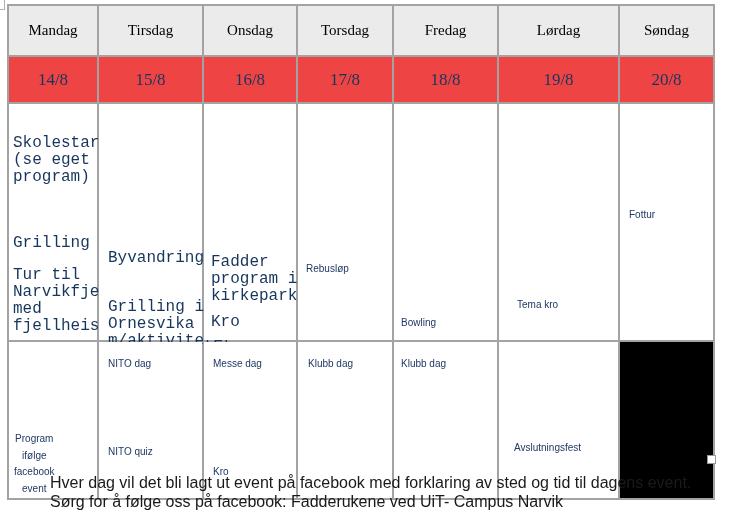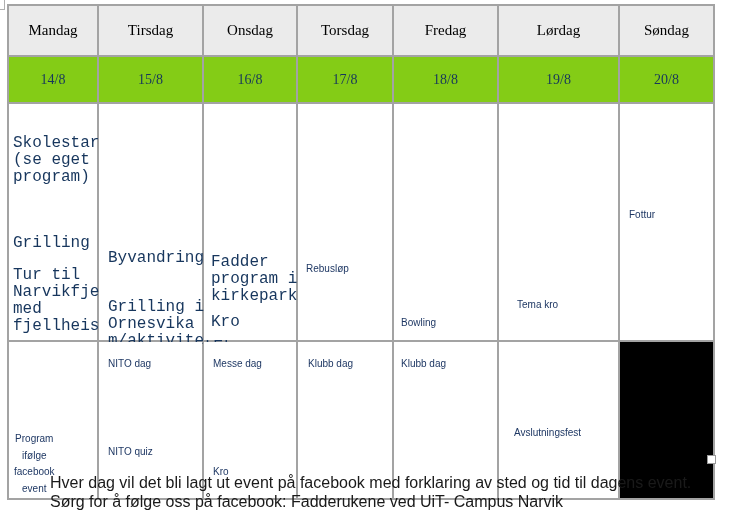--- a/index.html
+++ b/index.html
@@ -8,22 +8,22 @@
 
   .corner-mark { position:absolute; left:0; top:0; width:5px; height:10px;
                  border-right:1px solid #b0b0b0; border-bottom:1px solid #b0b0b0; background:#fff; }
 
   table.schedule { position:absolute; left:7px; top:4px; border-collapse:collapse; table-layout:fixed; }
   table.schedule th, table.schedule td { border:2px solid #a3a3a3; padding:15px; vertical-align:top; }
 
   tr.day-row th { height:19px; background:#ebebeb; font-family:"Liberation Serif", serif;
                   font-weight:normal; font-size:15px; color:#000; text-align:center; line-height:19px; }
 
-  tr.date-row td { height:15px; background:#84cc16; font-family:"Liberation Serif", serif;
-                   font-size:14px; color:#17365d; text-align:center; line-height:15px; }
+  tr.date-row td { height:15px; background:#ef4444; font-family:"Liberation Serif", serif;
+                   font-size:17px; color:#17365d; text-align:center; line-height:15px; }
 
   tr.content-row td { position:relative; background:#fff; }
   tr.content-row-1 td { height:238px; }
   tr.content-row-2 td { height:158px; }
   td.blackout { background:#000 !important; }
 
   .ev { position:absolute; white-space:pre-line; }
   .serif { font-family:Liberation Mono, monospace; font-size:16px; line-height:17px; color:#17365d;margin-top:15px; }
   .sans  { font-family:"Liberation Sans", sans-serif; font-size:10px; line-height:16.5px; color:#1f3864;text-align:center; }
 
@@ -122,21 +122,21 @@
       <div class="ev sans" style="top:14px;  left:9px;">Messe dag</div>
       <div class="ev sans" style="top:122px; left:9px;">Kro</div>
     </td>
     <td>
       <div class="ev sans" style="top:14px; left:10px;">Klubb dag</div>
     </td>
     <td>
       <div class="ev sans" style="top:14px; left:7px;">Klubb dag</div>
     </td>
     <td>
-      <div class="ev sans" style="top:83px; left:15px;">Avslutningsfest</div>
+      <div class="ev sans" style="top:98px; left:15px;">Avslutningsfest</div>
     </td>
     <td class="blackout"></td>
   </tr>
 </tbody>
   </table>
 
 <div class="resize-handle"></div>
 
 <div class="footer">
   <div>Hver dag vil det bli lagt ut event på facebook med forklaring av sted og tid til dagens event.</div>

